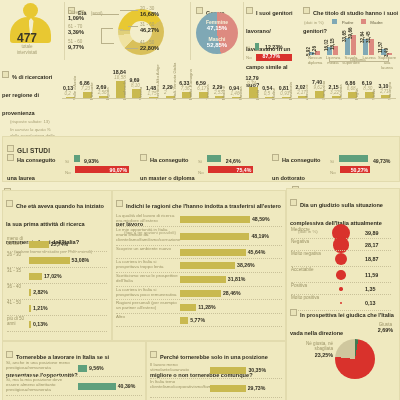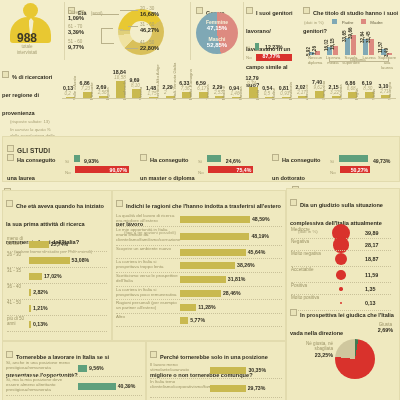--- a/index.html
+++ b/index.html
@@ -95,21 +95,21 @@
   <div class="topband">
     <div class="vline" style="left:64px;"></div>
     <div class="vline" style="left:190px;"></div>
     <div class="vline" style="left:243px;"></div>
 
     <div class="person">
       <div class="p-head"></div>
         <div class="p-body"></div>
         <div class="p-tie"></div>
     </div>
-    <div class="p-num">988</div>
+    <div class="p-num">477</div>
     <div class="p-cap">totale<br>intervistati</div>
 
     <div style="position:absolute;left:68px;top:1px;">
       <span class="sq"></span><span style="font-size:5.4px;font-weight:bold;color:#3b3828;">Età</span>
       <span style="font-size:4.6px;color:#a9a177;"> (anni)</span>
     </div>
 
     <div class="donut-wrap">
         <div class="donut"></div>
       </div>

